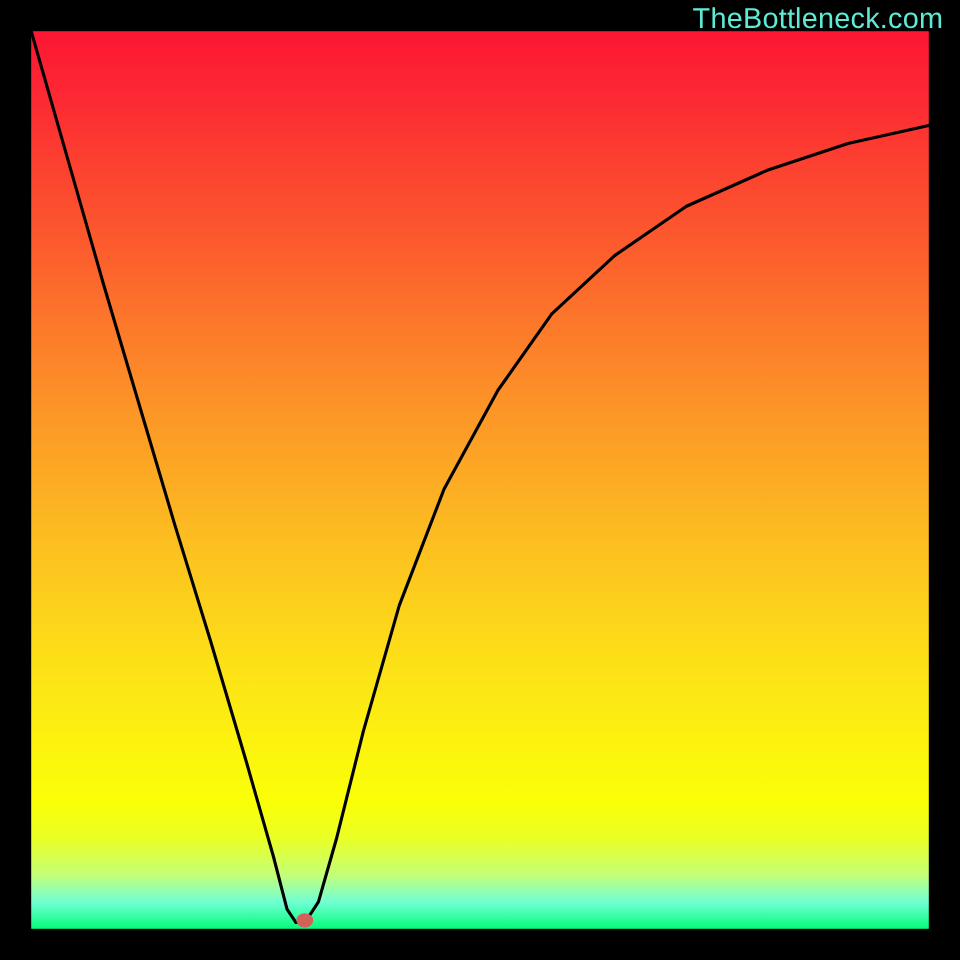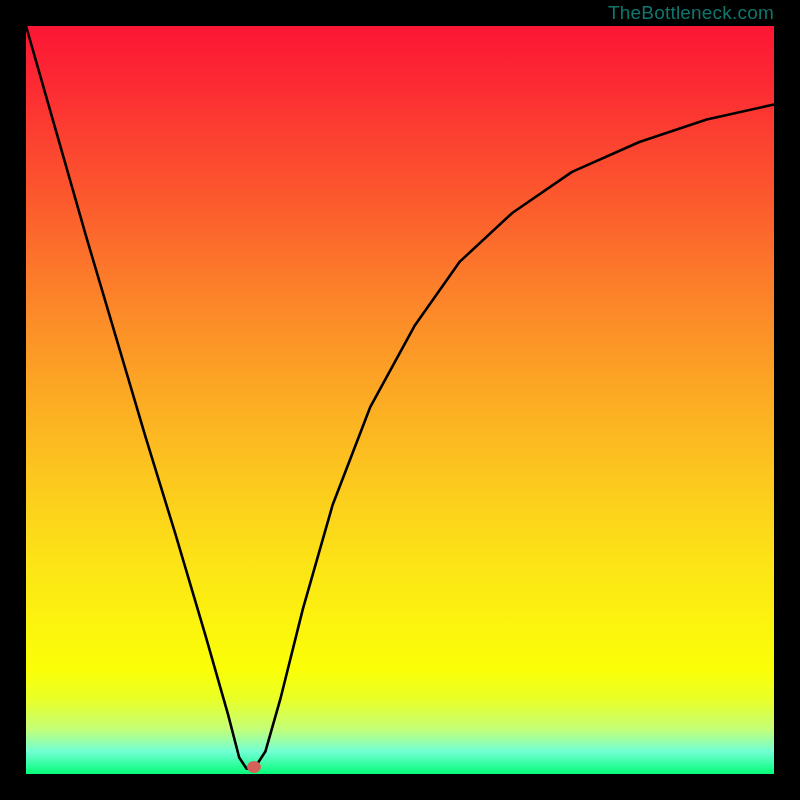--- a/index.html
+++ b/index.html
@@ -40,23 +40,23 @@
       #faff07 86%,
       #e9ff27 90%,
       #c4ff78 94%,
       #71ffd4 97%,
       #05fc7a 100%
     );
   }
   .watermark {
     position: absolute;
     top: 2px;
-    right: 26px;
-    color: #0f766e;
-    font-size: 19px;
+    right: 14px;
+    color: #5eead4;
+    font-size: 24px;
     font-weight: 400;
     letter-spacing: 0.2px;
     user-select: none;
   }
   svg.curve {
     position: absolute;
     left: 0;
     top: 0;
     width: 748px;
     height: 748px;

